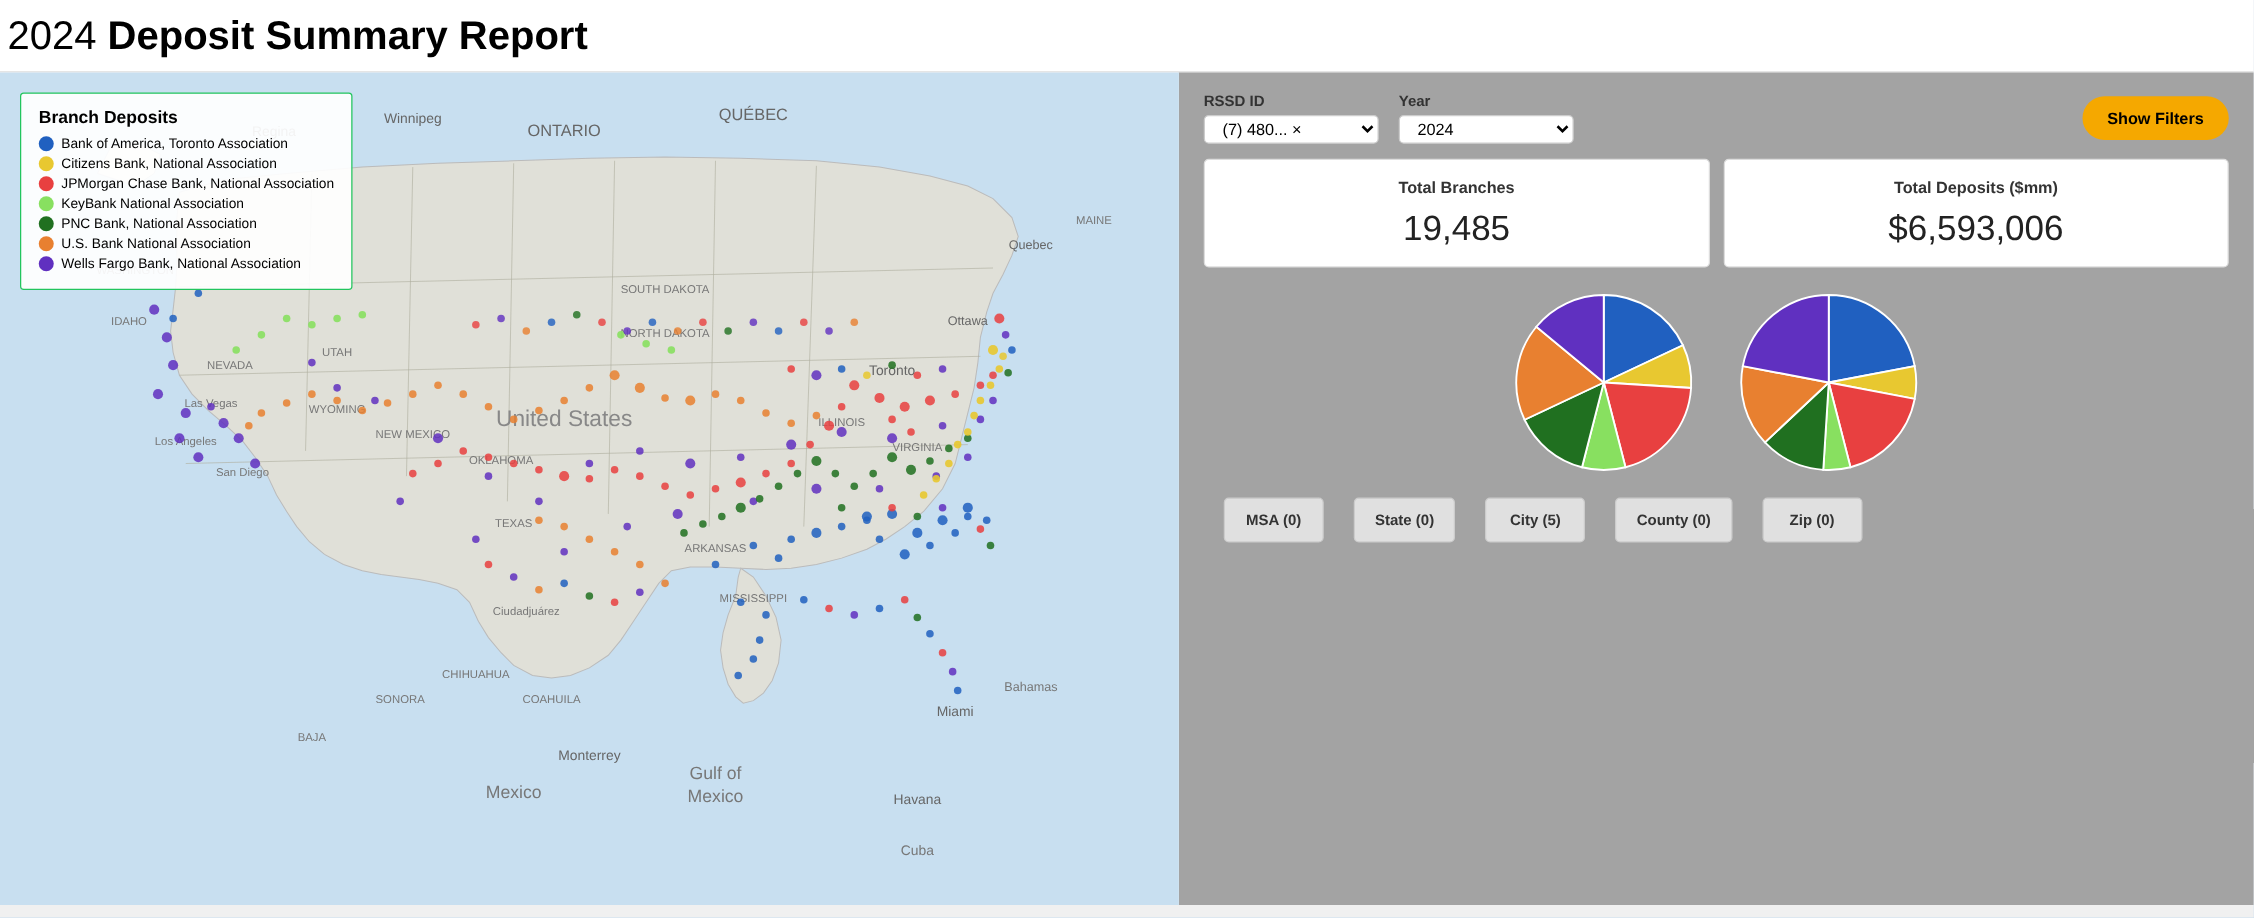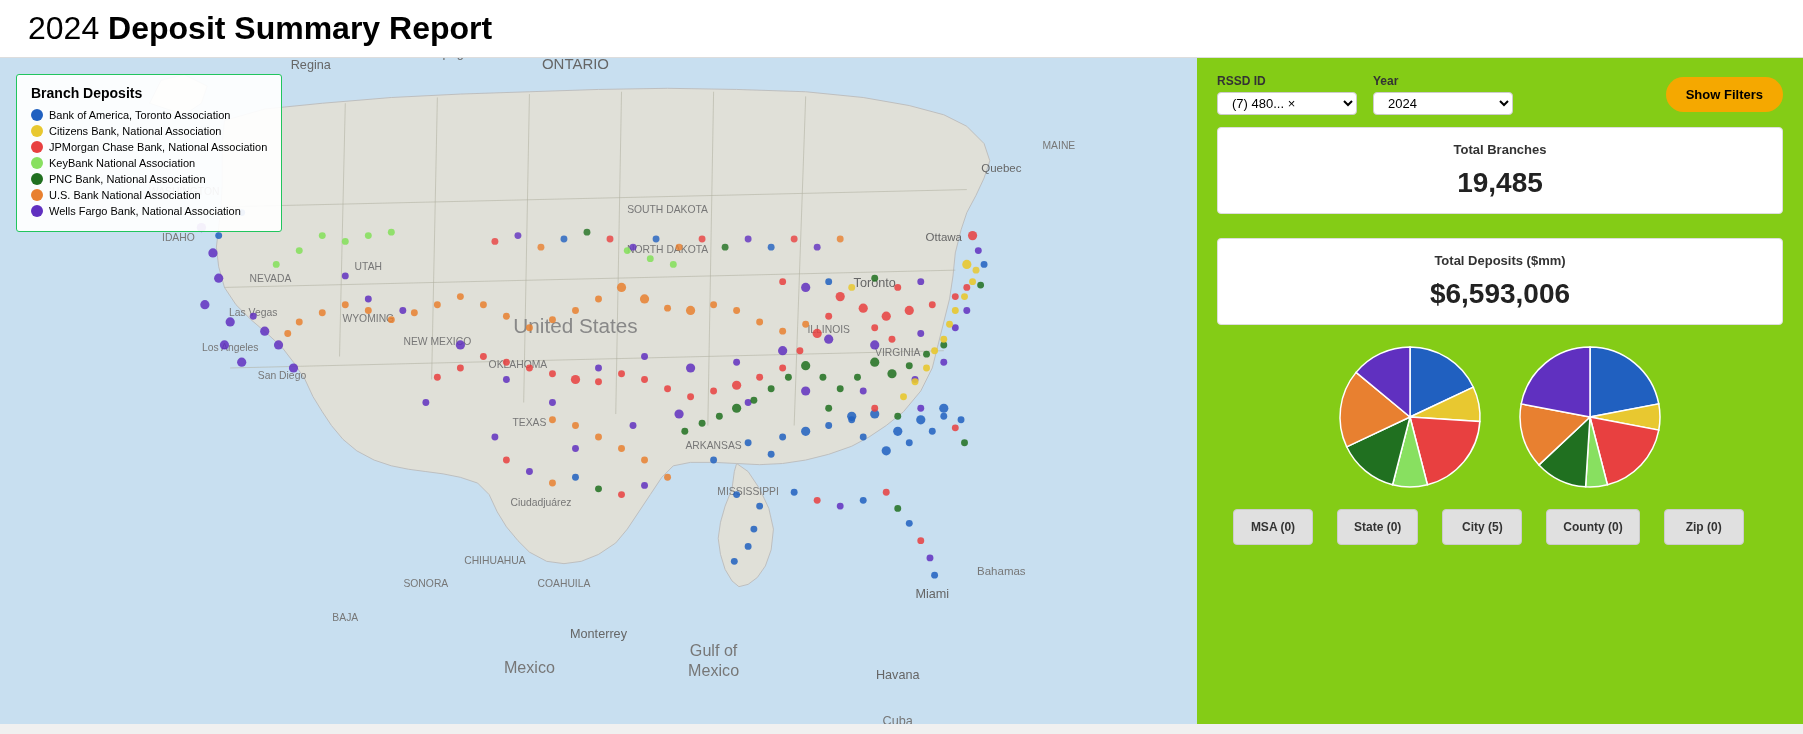--- a/index.html
+++ b/index.html
@@ -2,21 +2,21 @@
 <html><head>
   <meta charset="utf-8">
   <style>
     * { box-sizing: border-box; margin: 0; padding: 0; }
     body { font-family: Arial, sans-serif; background: #f0f0f0; width: 1803px; height: 734px; overflow: hidden; }
 
     .top-bar {
       display: flex;
       align-items: center;
       justify-content: space-between;
-      padding: 10px 28px;
+      padding: 10px 6px;
       background: #fff;
       border-bottom: 1px solid #ddd;
     }
     .page-title { font-size: 32px; font-weight: 400; }
     .page-title strong { font-weight: 700; }
     .top-buttons { display: flex; gap: 12px; }
     .btn-gold {
       background: #f5a800;
       border: none;
       color: #000;
@@ -51,22 +51,22 @@
     }
     .map-legend h4 { font-size: 14px; font-weight: 700; margin-bottom: 8px; }
     .legend-item { display: flex; align-items: center; gap: 6px; margin-bottom: 4px; }
     .legend-dot { width: 12px; height: 12px; border-radius: 50%; flex-shrink: 0; }
 
     
     .map-svg { width: 100%; height: 100%; }
 
     
     .right-panel {
-      width: 606px;
-      background: #84cc16;
+      width: 860px;
+      background: #a3a3a3;
       padding: 16px 20px;
       display: flex;
       flex-direction: column;
       gap: 12px;
     }
 
     .filter-row {
       display: flex;
       align-items: center;
       gap: 16px;
@@ -90,33 +90,32 @@
       font-weight: 700;
       font-size: 13px;
       padding: 10px 20px;
       border-radius: 22px;
       cursor: pointer;
       white-space: nowrap;
     }
 
     .stats-row {
       display: flex;
-      gap: 24px;
-      flex-direction: column;
+      gap: 11px;
     }
     .stat-box {
       flex: 1;
       background: #fff;
       border: 1px solid #ddd;
       border-radius: 4px;
       padding: 14px 20px;
       text-align: center;
     }
     .stat-label { font-size: 13px; font-weight: 700; color: #333; margin-bottom: 10px; }
-    .stat-value { font-size: 28px; font-weight: 700; color: #222; }
+    .stat-value { font-size: 28px; font-weight: 400; color: #222; }
 
     .charts-row {
       display: flex;
       gap: 20px;
       justify-content: center;
     }
     .chart-container {
       display: flex;
       justify-content: center;
       align-items: center;

